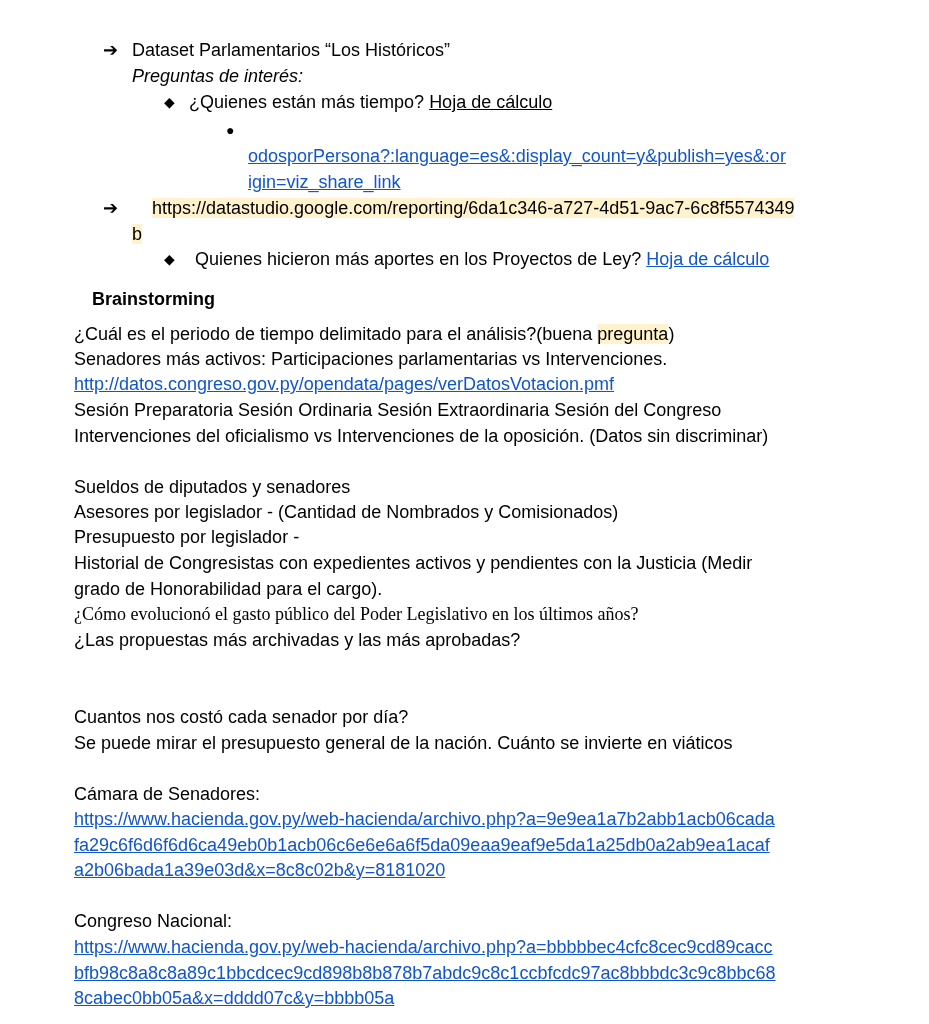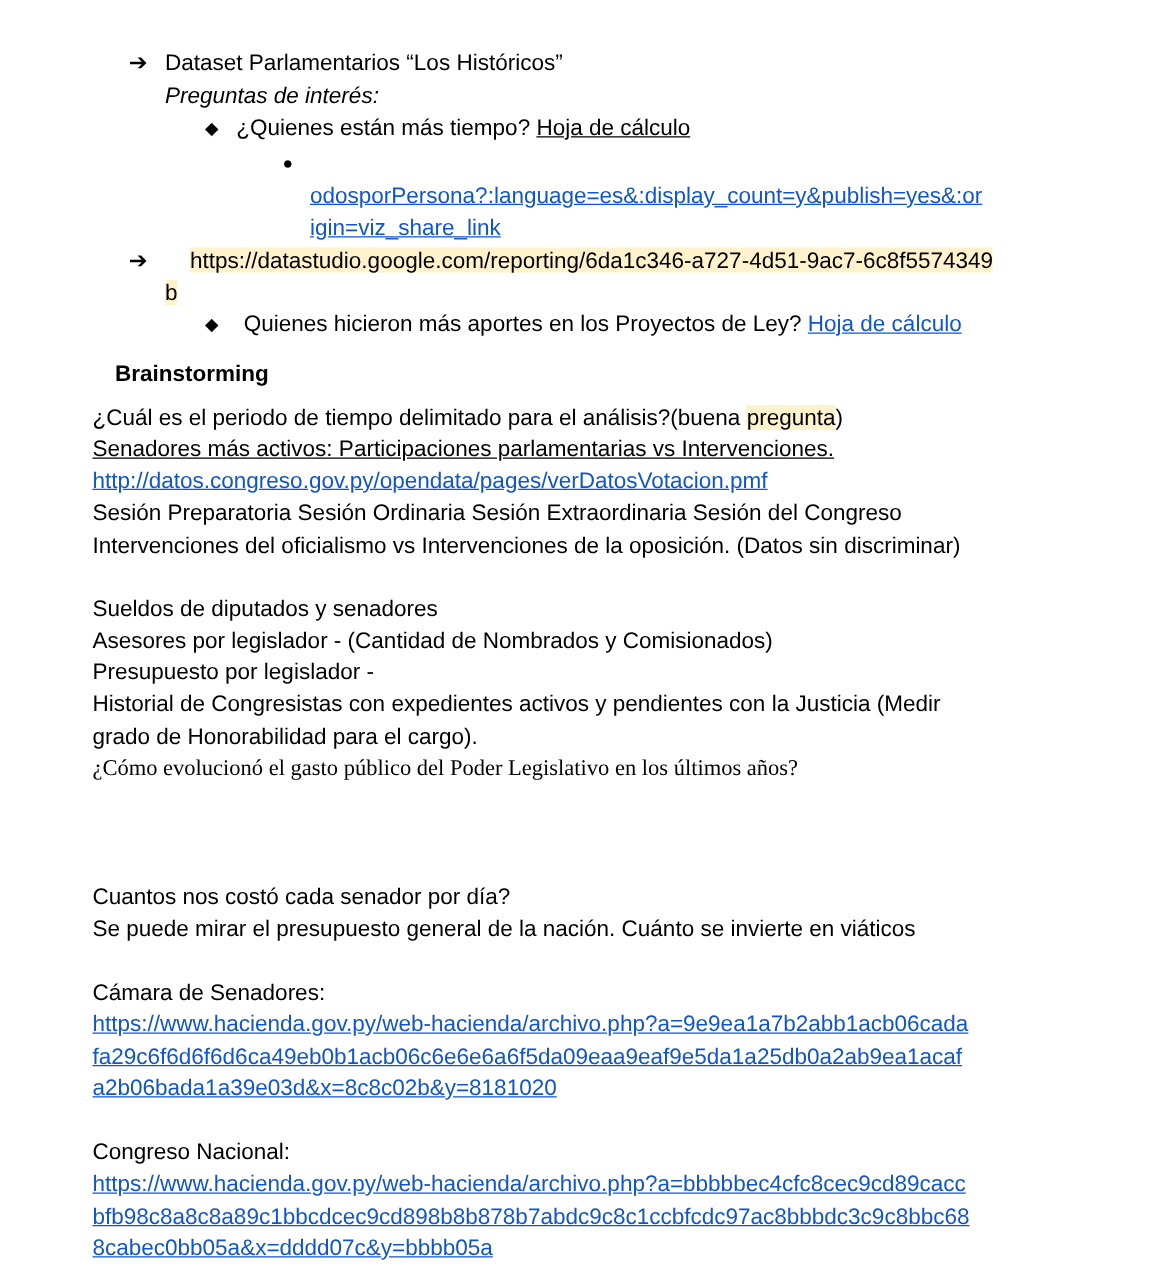--- a/index.html
+++ b/index.html
@@ -77,31 +77,32 @@
 
   <span class="bullet diamond" style="left:164px; top:246px;">◆</span>
   <div class="line" style="left:195px; top:246px;">
     <span>Quienes hicieron más aportes en los Proyectos de Ley? </span><span class="link">Hoja de cálculo</span>
   </div>
 
   <div class="line bold" style="left:74px; top:286px;margin-left:18px;">Brainstorming</div>
   <div class="line" style="left:74px; top:321px;">
     <span>¿Cuál es el periodo de tiempo delimitado para el análisis?(buena </span><span class="hl">pregunta</span><span>)</span>
   </div>
-  <div class="line" style="left:74px; top:346px;text-decoration:underline;">Senadores más activos: Participaciones parlamentarias vs Intervenciones.</div>
+  <div class="line" style="left:74px; top:346px;">Senadores más activos: Participaciones parlamentarias vs Intervenciones.</div>
   <div class="line link" style="left:74px; top:371px;">http://datos.congreso.gov.py/opendata/pages/verDatosVotacion.pmf</div>
   <div class="line" style="left:74px; top:397px;">Sesión Preparatoria Sesión Ordinaria Sesión Extraordinaria Sesión del Congreso</div>
   <div class="line" style="left:74px; top:423px;">Intervenciones del oficialismo vs Intervenciones de la oposición. (Datos sin discriminar)</div>
 
   <div class="line" style="left:74px; top:474px;">Sueldos de diputados y senadores</div>
   <div class="line" style="left:74px; top:499px;">Asesores por legislador - (Cantidad de Nombrados y Comisionados)</div>
   <div class="line" style="left:74px; top:524px;">Presupuesto por legislador -</div>
   <div class="line" style="left:74px; top:550px;">Historial de Congresistas con expedientes activos y pendientes con la Justicia (Medir</div>
   <div class="line" style="left:74px; top:576px;">grado de Honorabilidad para el cargo).</div>
   <div class="line" style="left:74px; top:601px;font-family:Liberation Serif, serif;">¿Cómo evolucionó el gasto público del Poder Legislativo en los últimos años?</div>
+  <div class="line" style="left:74px; top:627px;">¿Las propuestas más archivadas y las más aprobadas?</div>
 
   <div class="line" style="left:74px; top:704px;">Cuantos nos costó cada senador por día?</div>
   <div class="line" style="left:74px; top:730px;">Se puede mirar el presupuesto general de la nación. Cuánto se invierte en viáticos</div>
 
   <div class="line" style="left:74px; top:781px;">Cámara de Senadores:</div>
   <div class="line link" style="left:74px; top:806px;">https://www.hacienda.gov.py/web-hacienda/archivo.php?a=9e9ea1a7b2abb1acb06cada</div>
   <div class="line link" style="left:74px; top:832px;">fa29c6f6d6f6d6ca49eb0b1acb06c6e6e6a6f5da09eaa9eaf9e5da1a25db0a2ab9ea1acaf</div>
   <div class="line link" style="left:74px; top:857px;">a2b06bada1a39e03d&amp;x=8c8c02b&amp;y=8181020</div>
 
   <div class="line" style="left:74px; top:908px;">Congreso Nacional:</div>

